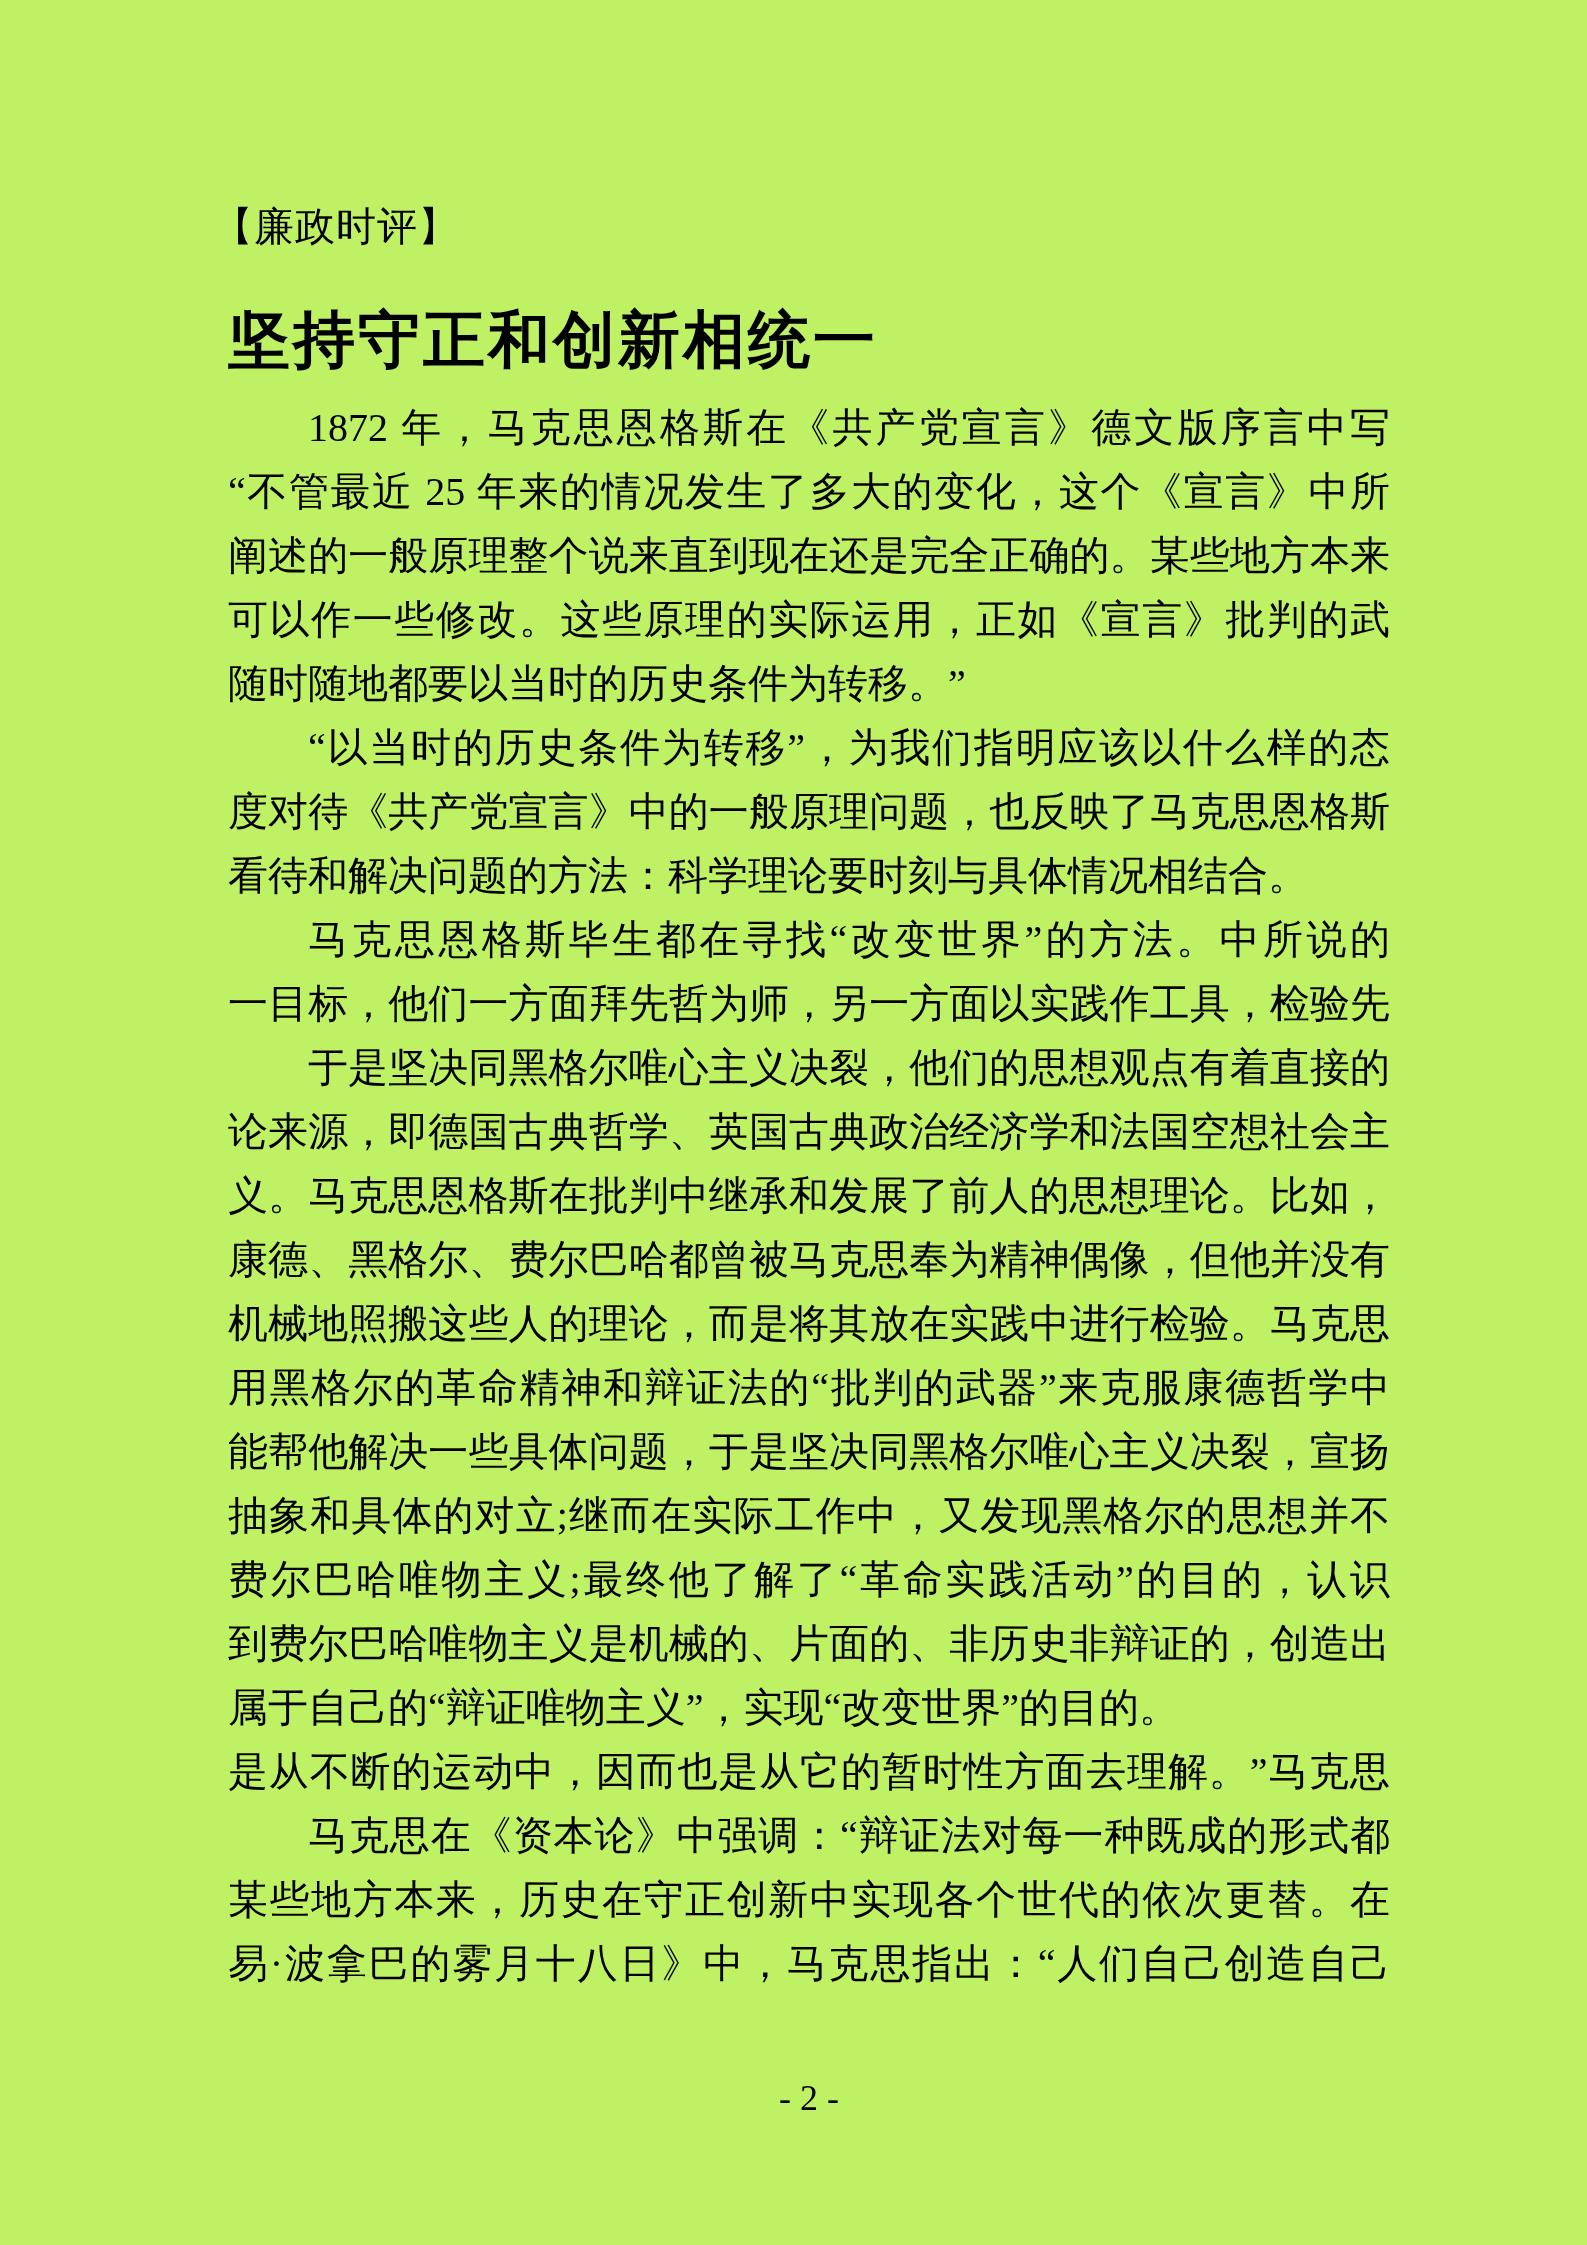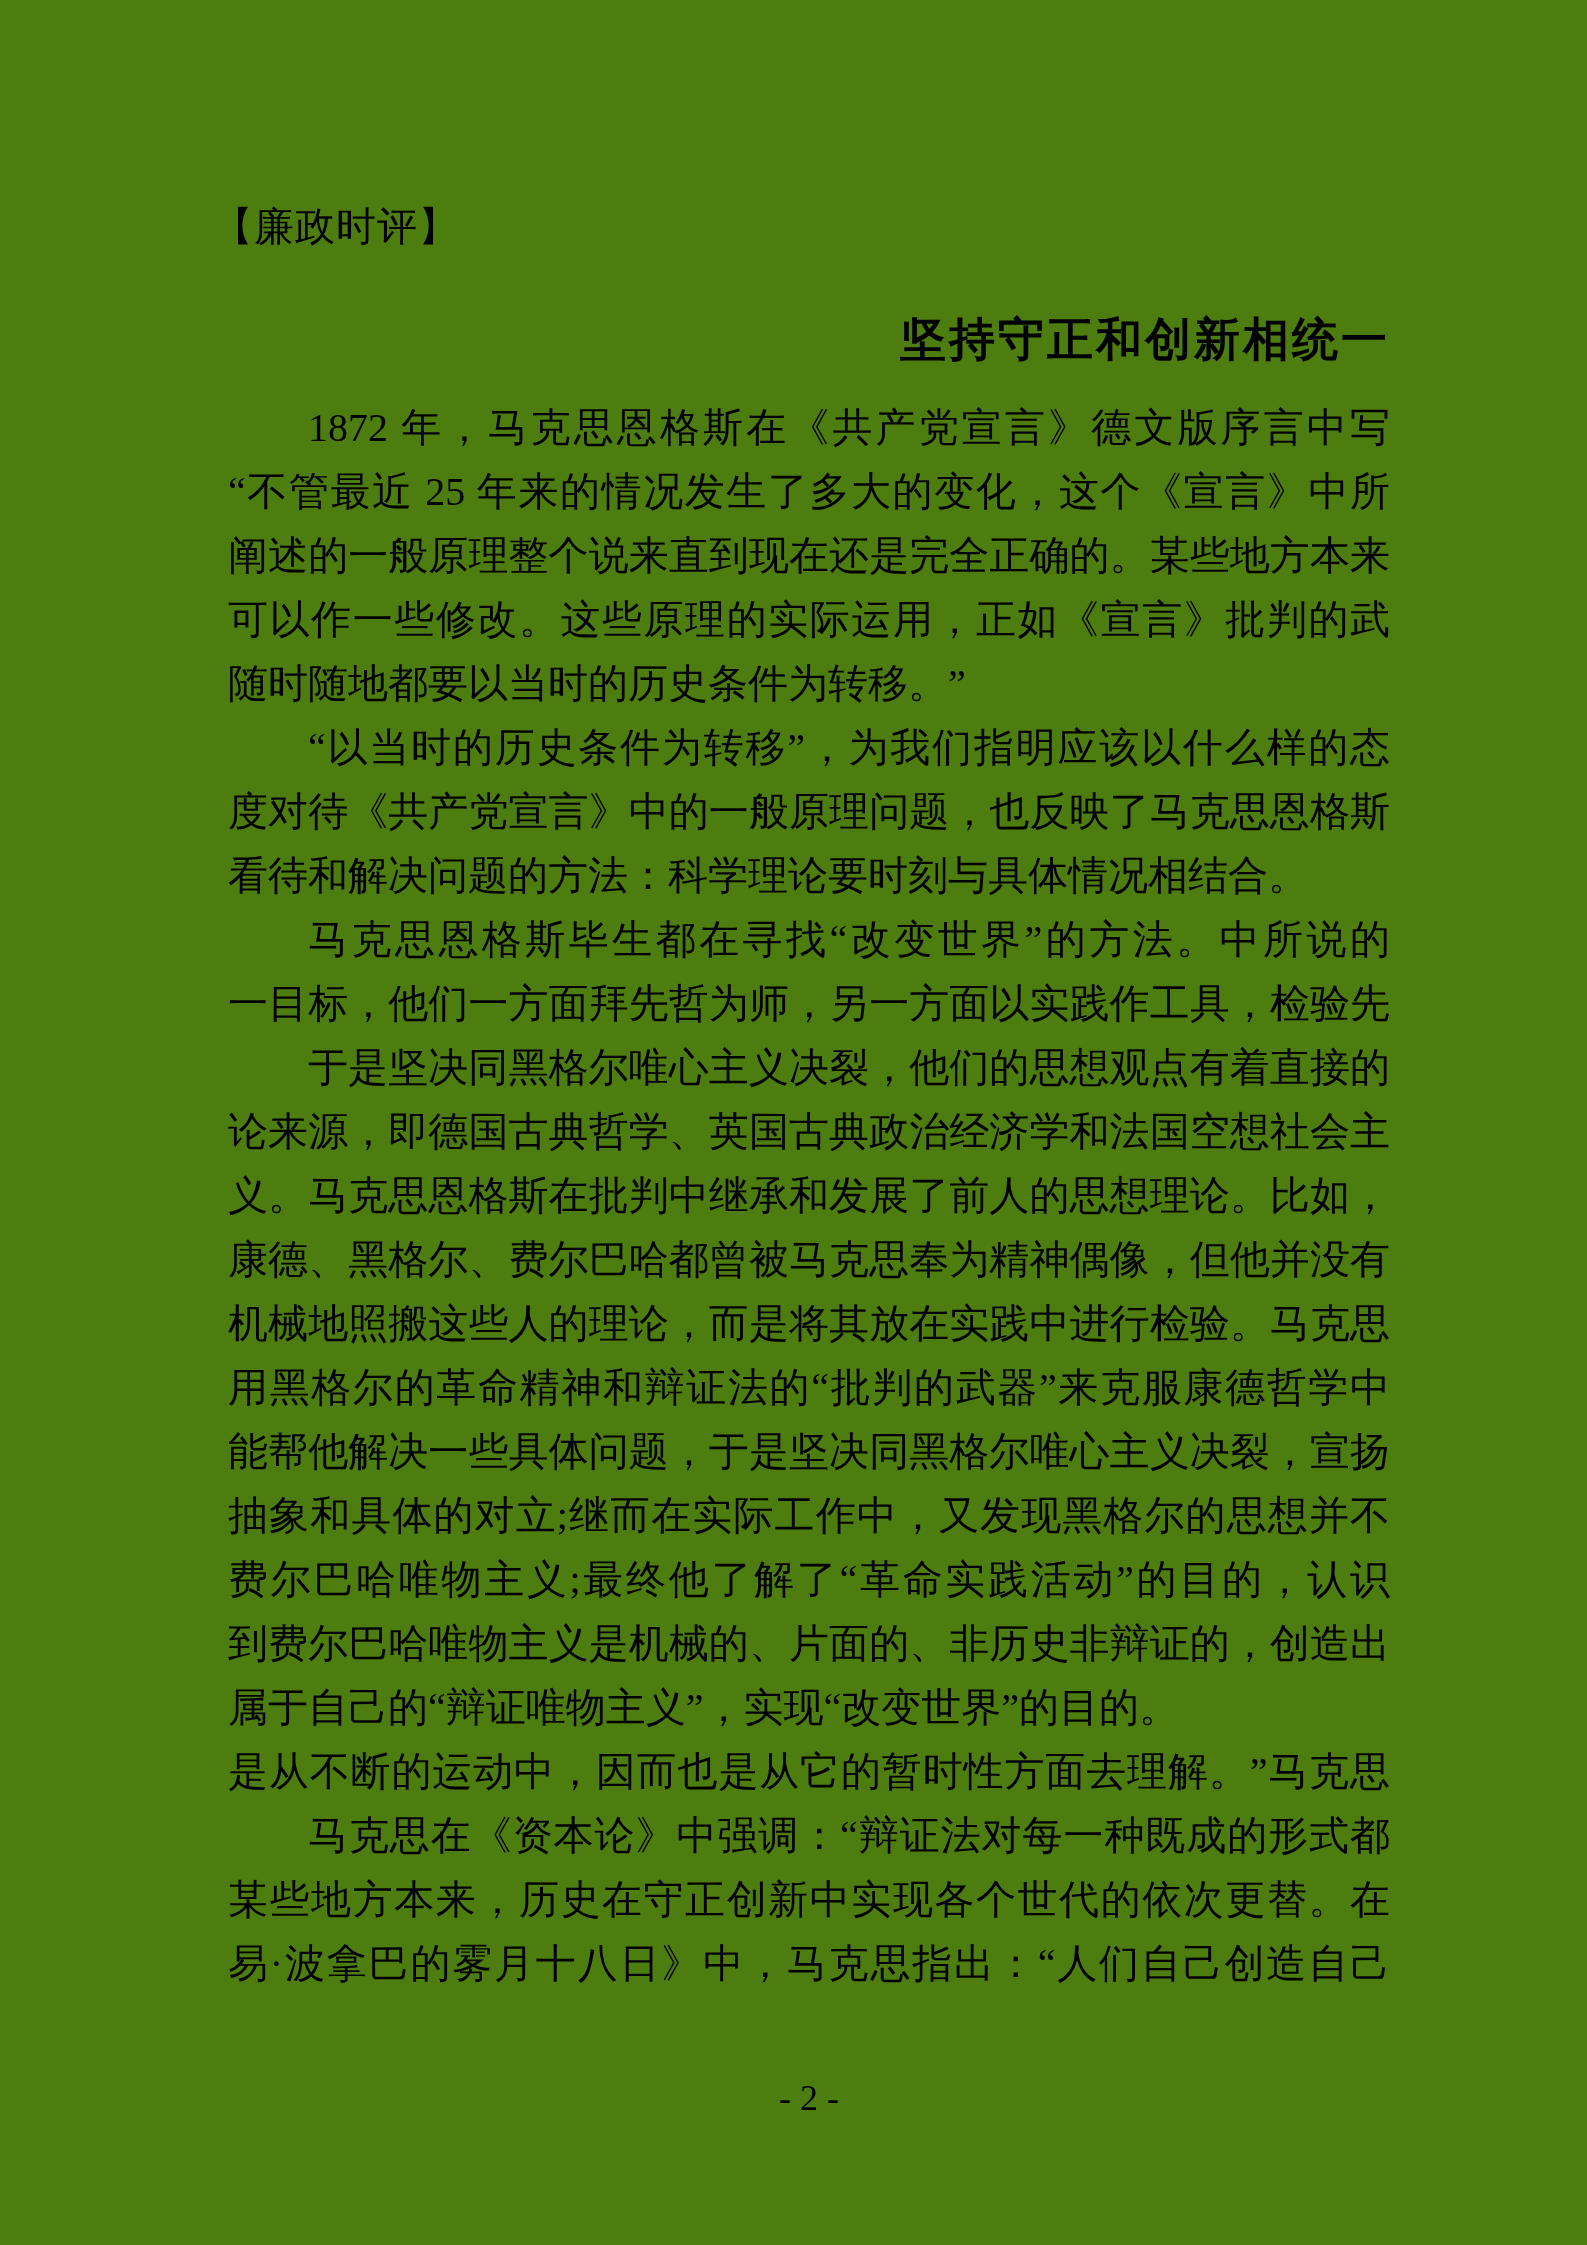--- a/index.html
+++ b/index.html
@@ -5,43 +5,43 @@
   html, body {
     margin: 0;
     padding: 0;
     background: #888;
   }
   .page {
     position: relative;
     width: 1587px;
     height: 2245px;
     margin: 0 auto;
-    background: #4d7c0f;
+    background: #bef264;
     color: #000000;
     font-family: "Liberation Serif", "DejaVu Serif", serif;
     overflow: hidden;
   }
   .doc-header {
     position: absolute;
     left: 213px;
     top: 203px;
     font-size: 40px;
     line-height: 48px;
     letter-spacing: 1px;
     white-space: nowrap;
   }
   .doc-title {
     position: absolute;
     left: 228px;
     top: 312px;
     width: 1162px;
-    font-size: 46px;
+    font-size: 62px;
     line-height: 56px;
     font-weight: bold;
-    text-align: right;
+    text-align: left;
     letter-spacing: 3px;
     white-space: nowrap;
   }
   .doc-body {
     position: absolute;
     left: 228px;
     top: 396px;
     width: 1162px;
     font-size: 40px;
     line-height: 64px;

